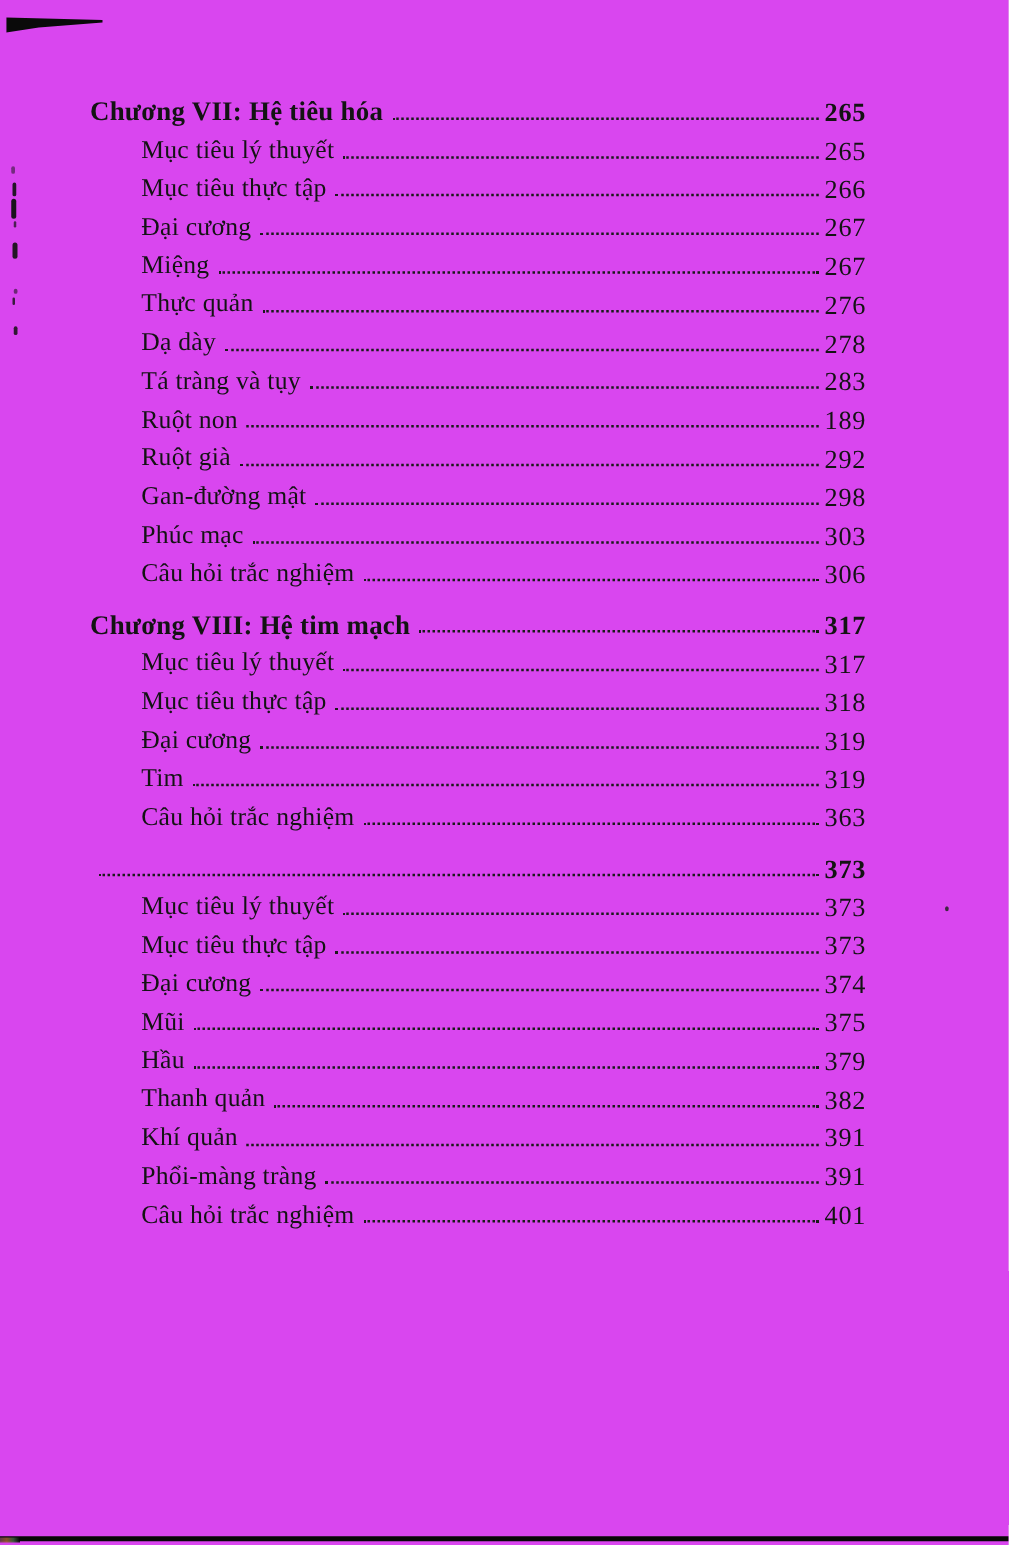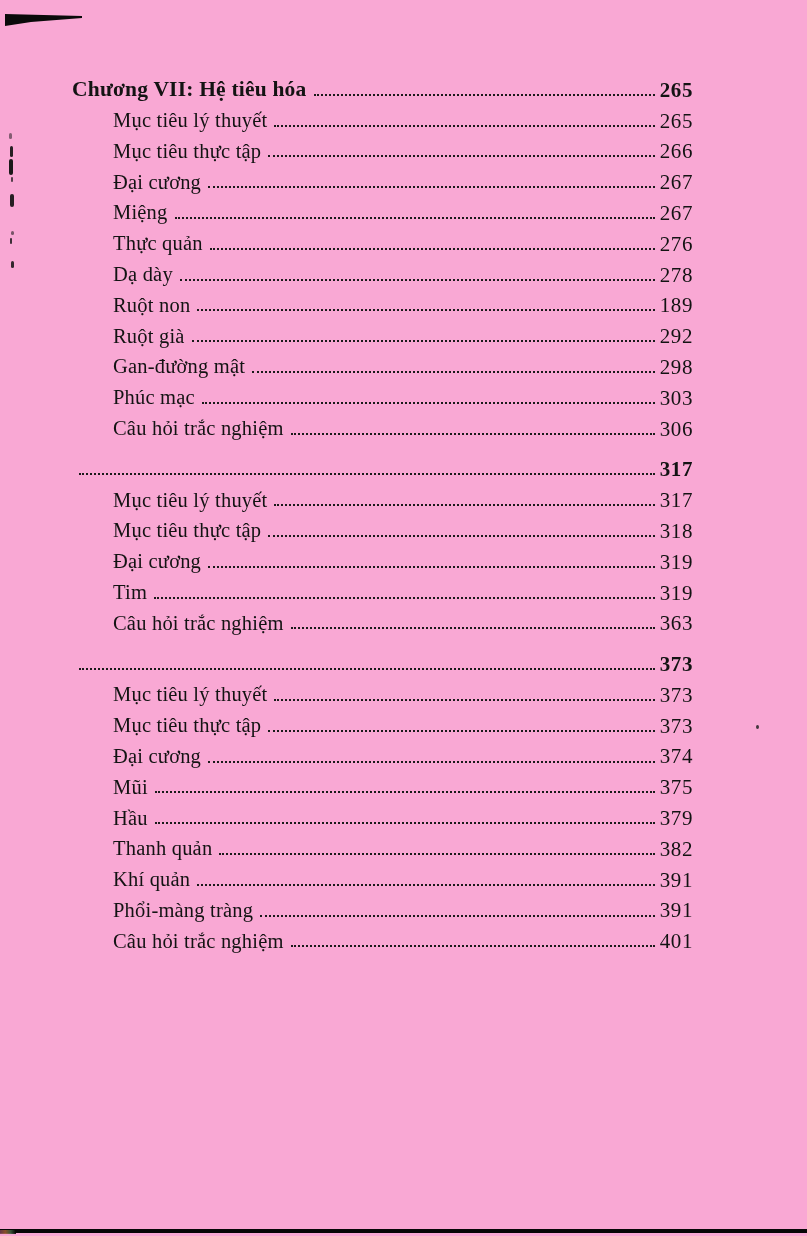--- a/index.html
+++ b/index.html
@@ -1,21 +1,21 @@
 <!DOCTYPE html>
 <html lang="vi"><head>
 <meta charset="utf-8">
 <style>
   html, body { margin: 0; padding: 0; background: #e8e8e8; }
   .page {
     position: relative;
     width: 807px;
     height: 1236px;
     margin: 0 auto;
-    background: #f9a8d4;
+    background: #d946ef;
     overflow: hidden;
     font-family: "Liberation Serif", "DejaVu Serif", serif;
     color: #131313;
   }
 
   
   .toc {
     position: absolute;
     left: 72px;
     top: 70px;
@@ -150,20 +150,25 @@
     <span class="leader"></span>
     <span class="pagenum">276</span>
   </div>
 
   <div class="row item-row">
     <span class="label">Dạ dày</span>
     <span class="leader"></span>
     <span class="pagenum">278</span>
   </div>
 
+  <div class="row item-row">
+    <span class="label">Tá tràng và tụy</span>
+    <span class="leader"></span>
+    <span class="pagenum">283</span>
+  </div>
 
   <div class="row item-row">
     <span class="label">Ruột non</span>
     <span class="leader"></span>
     <span class="pagenum">189</span>
   </div>
 
   <div class="row item-row">
     <span class="label">Ruột già</span>
     <span class="leader"></span>
@@ -185,20 +190,21 @@
   <div class="row item-row">
     <span class="label">Câu hỏi trắc nghiệm</span>
     <span class="leader"></span>
     <span class="pagenum">306</span>
   </div>
 </div>
   </section>
 
   <section class="chapter">
     <div class="row chapter-row">
+      <span class="label">Chương VIII: Hệ tim mạch</span>
       <span class="leader"></span>
       <span class="pagenum">317</span>
     </div>
     <div class="items">
   <div class="row item-row">
     <span class="label">Mục tiêu lý thuyết</span>
     <span class="leader"></span>
     <span class="pagenum">317</span>
   </div>
 

